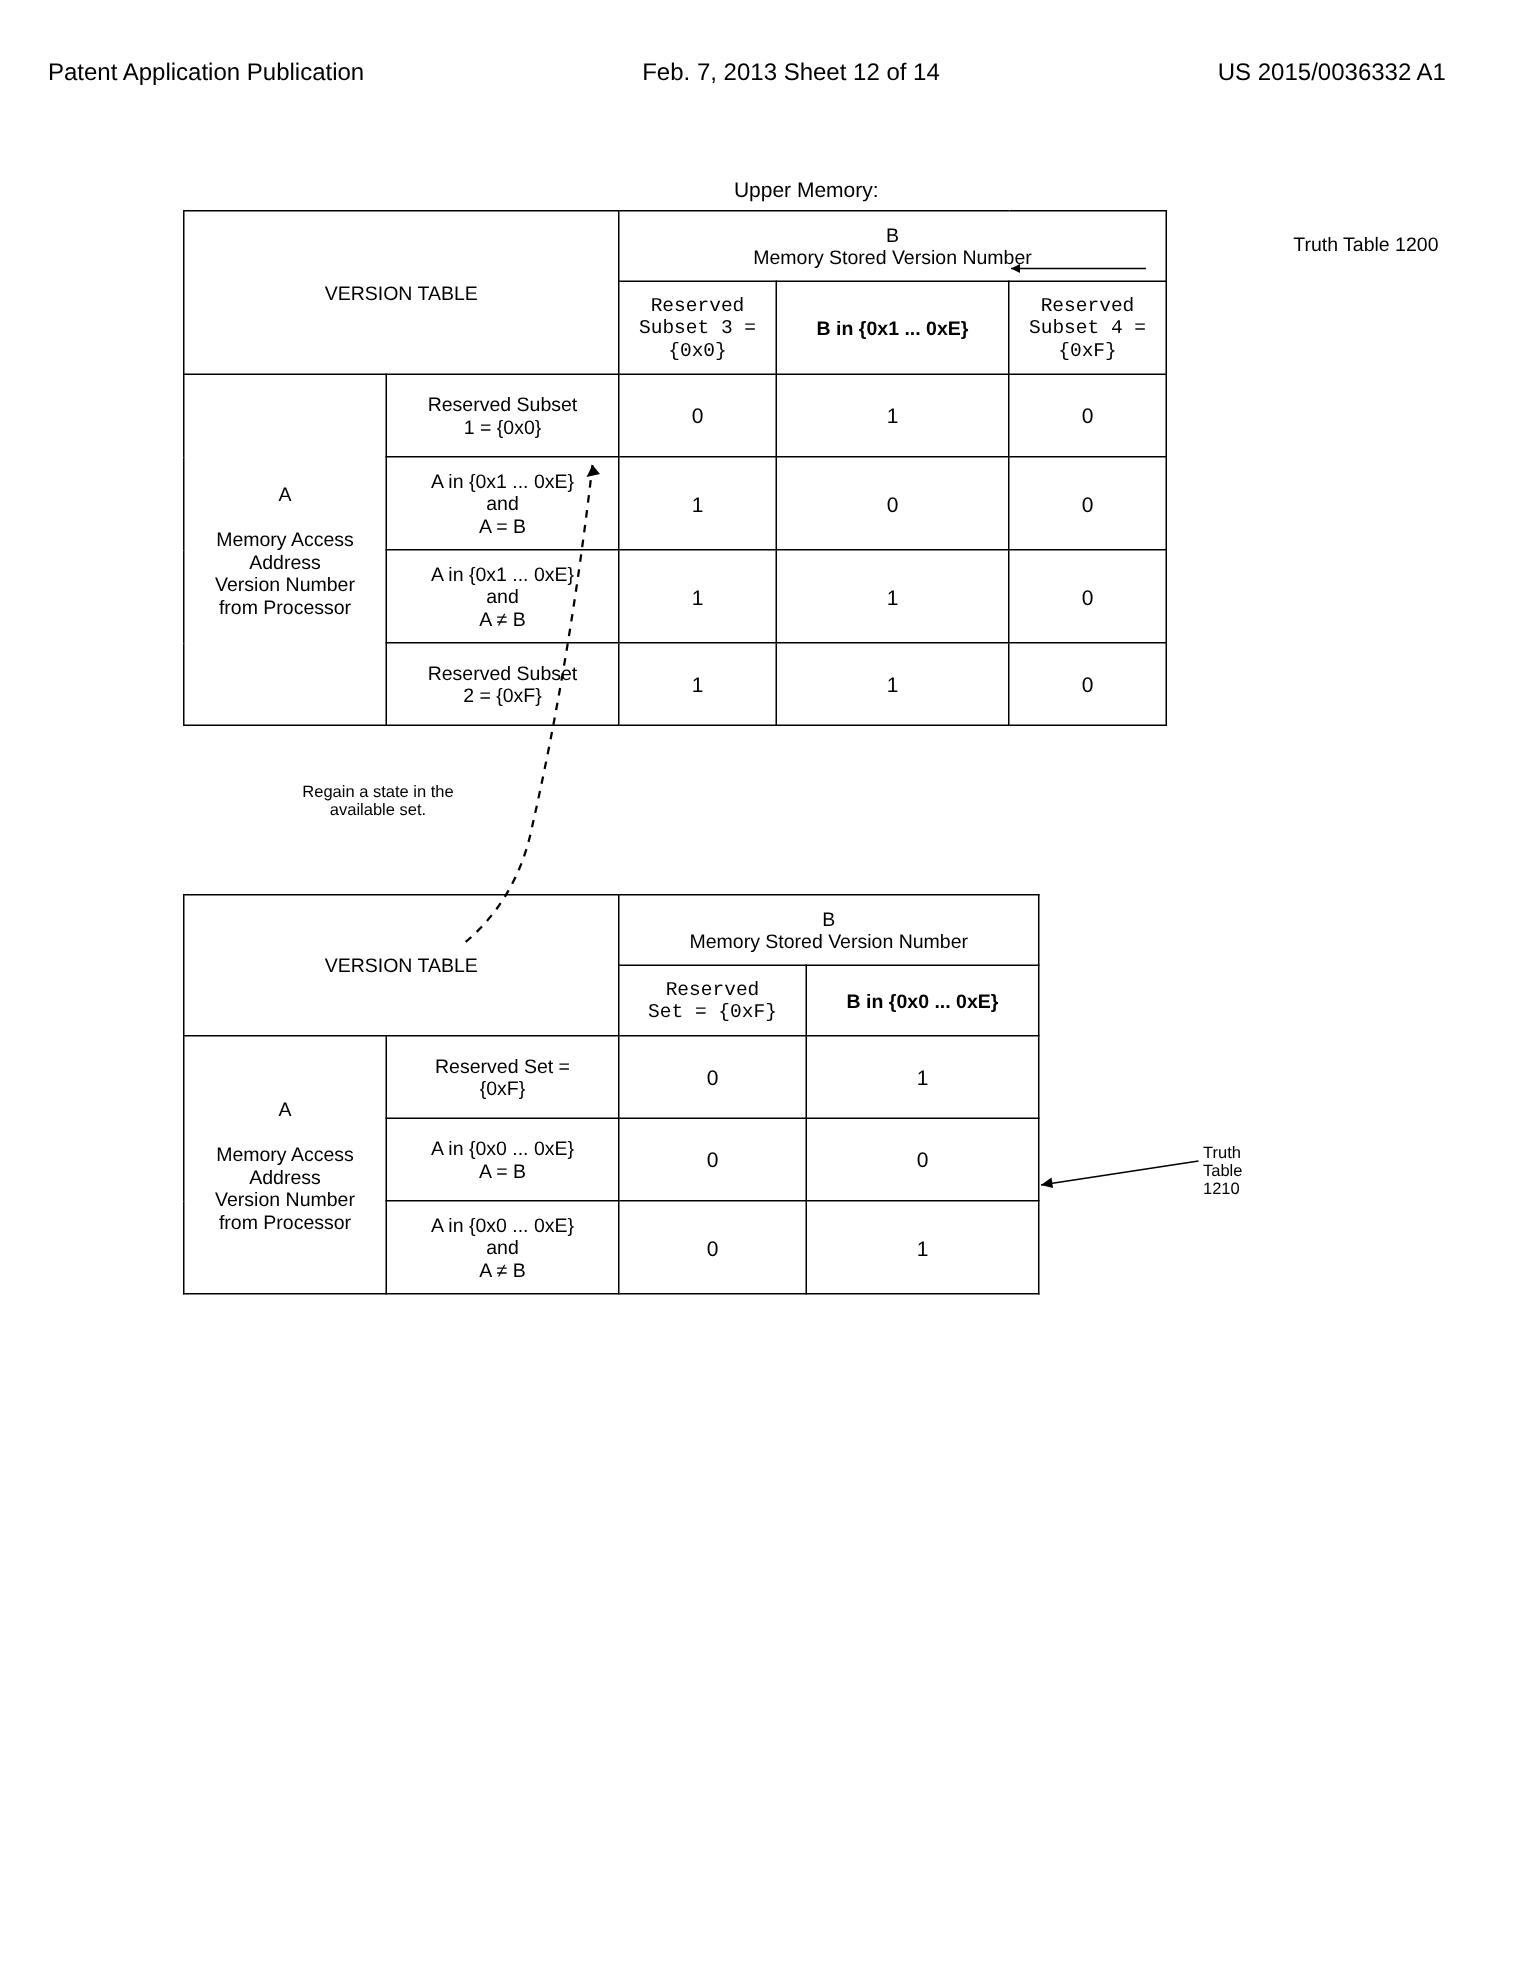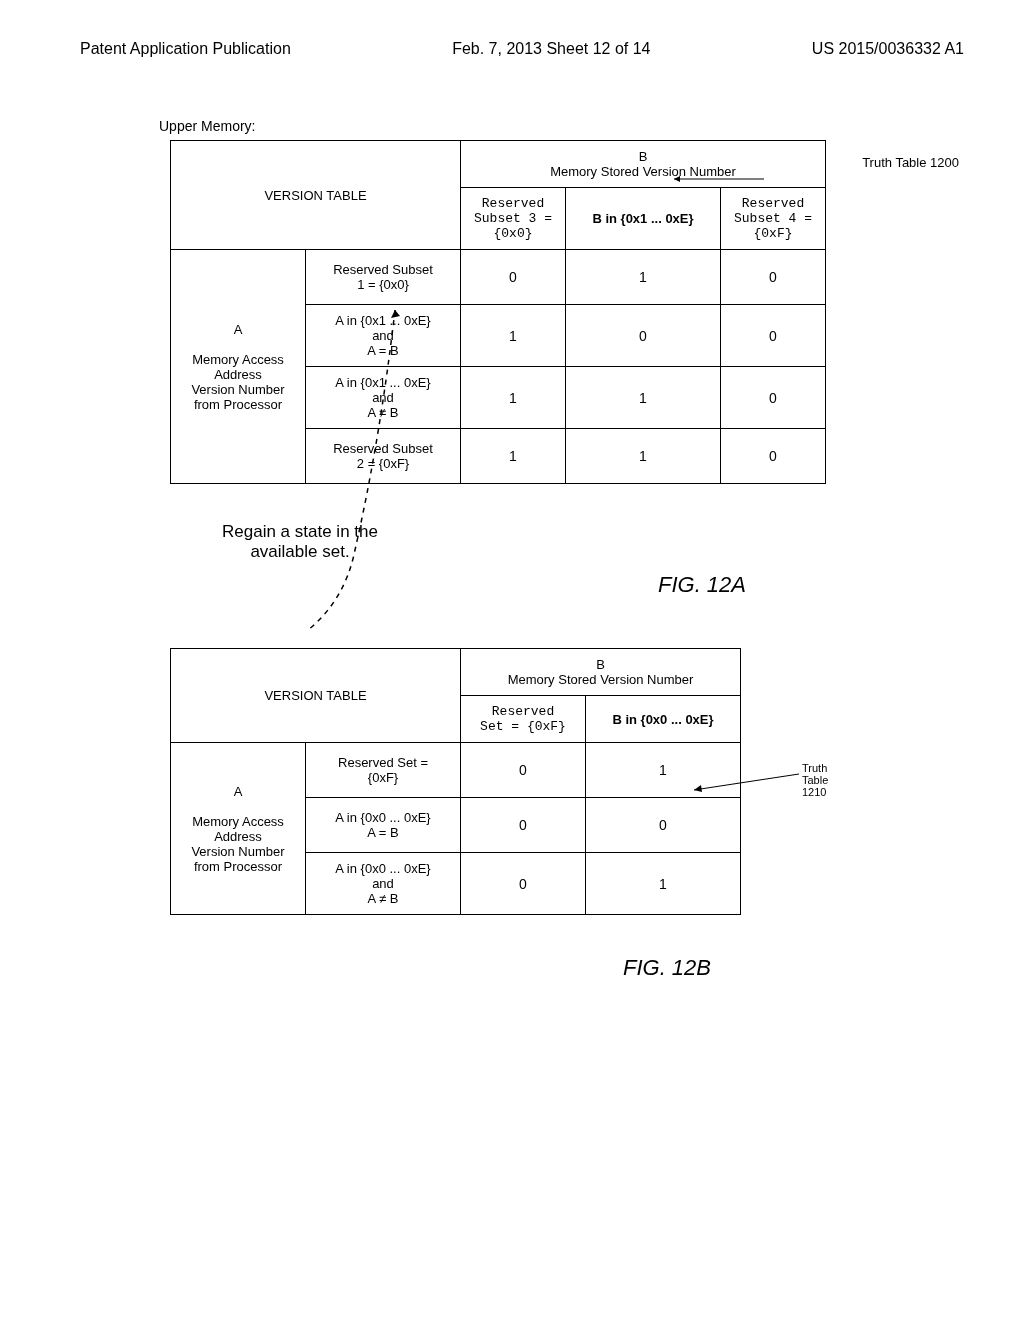--- a/index.html
+++ b/index.html
@@ -9,32 +9,33 @@
     font-family: Arial, Helvetica, sans-serif;
     font-size: 14px;
     color: #000;
     width: 1024px;
   }
   .page {
     width: 1024px;
     height: 1320px;
     position: relative;
     box-sizing: border-box;
-    padding: 40px 60px 40px 80px;
+    padding: 40px 60px 40px 32px;
   }
   .header {
     display: flex;
     justify-content: space-between;
     font-size: 16px;
     margin-bottom: 60px;
   }
   .label-upper-memory {
     font-size: 14px;
     margin-left: 79px;
     margin-bottom: 6px;
+    text-align: center;
   }
   .truth-label {
     position: absolute;
     text-align: right;
   }
   .truth-label-1200 {
     top: 165px;
     right: 40px;
     font-size: 13px;
   }
@@ -87,21 +88,21 @@
   .fig-12a {
     margin-top: 10px;
     margin-left: 360px;
   }
   .fig-12b {
     margin-top: 40px;
     text-align: center;
     margin-left: 290px;
   }
   .regain-note {
-    font-size: 17px;
+    font-size: 11px;
     margin-left: 120px;
     margin-top: 38px;
     text-align: center;
     width: 200px;
   }
 </style>
 </head>
 <body>
 
 <div class="page">
@@ -195,21 +196,20 @@
   <svg width="400" height="400" style="position:absolute; top:300px; left:300px; overflow:visible; pointer-events:none;">
     <path d="M 95 10 Q 80 140, 55 250 Q 45 300, 8 330" stroke="#000" stroke-width="1.5" stroke-dasharray="5,5" fill="none"></path>
     <polygon points="95,10 91,18 100,16" fill="#000"></polygon>
   </svg>
 
   <div class="regain-note">
     <span>Regain a state in the</span><br>
     <span>available set.</span>
   </div>
 
-  <div class="fig-caption fig-12a">FIG. 12A</div>
 
   <div style="height:50px"></div>
 
   <div class="truth-label truth-label-1210">
     <svg width="160" height="20" style="overflow:visible">
       <line x1="-90" y1="30" x2="15" y2="14" stroke="#000" stroke-width="1"></line>
       <polygon points="-90,30 -83,25 -82,32" fill="#000"></polygon>
     </svg>
     <div style="position:relative; top:-20px; left:18px;">
       <span>Truth</span><br>
@@ -262,15 +262,14 @@
         <span>A in {0x0 ... 0xE}</span><br>
         <span>and</span><br>
         <span>A ≠ B</span>
       </td>
       <td class="val">0</td>
       <td class="val">1</td>
     </tr>
   </tbody>
     </table>
 
-  <div class="fig-caption fig-12b">FIG. 12B</div>
 
 </div>
 
 </body></html>

